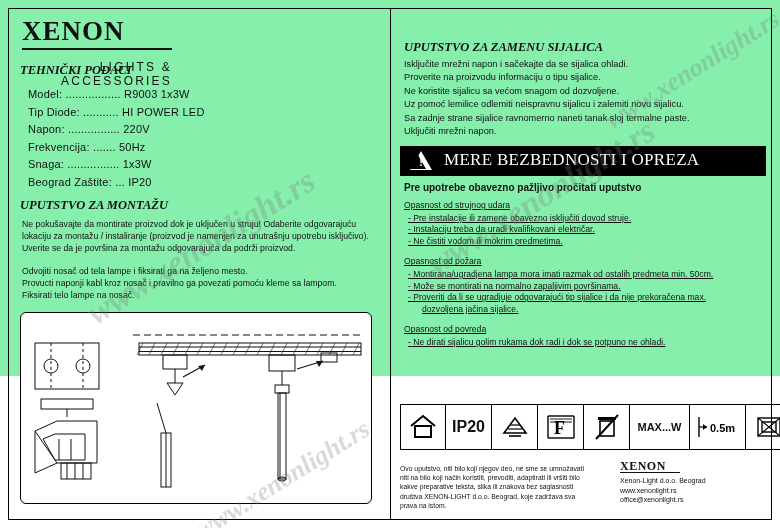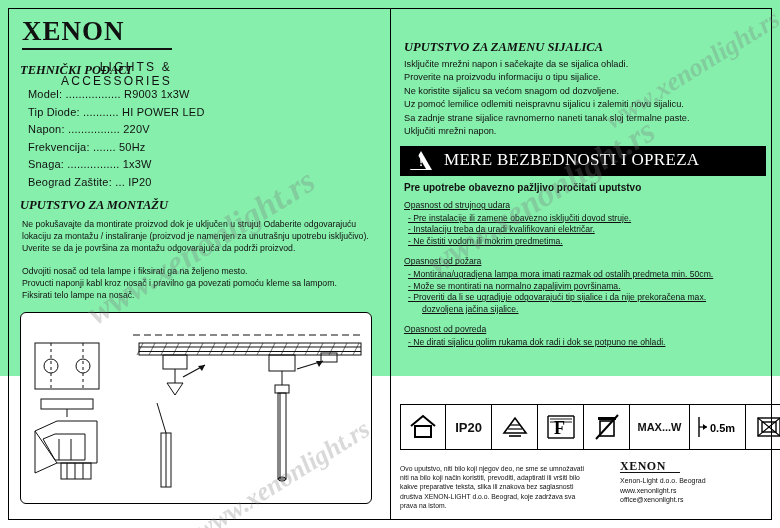--- a/index.html
+++ b/index.html
@@ -39,21 +39,21 @@
   .safety-sub{position:absolute;left:404px;top:182px;font-size:10px;font-weight:bold;}
   .safety-list{position:absolute;left:404px;top:200px;width:360px;font-size:8.6px;line-height:11.6px;text-decoration:underline;}
   .sl-group{margin-bottom:9px;}
   .sl-group .hd{margin-bottom:1px;}
   .sl-group .ln{padding-left:4px;}
   .sl-group .ln2{padding-left:18px;}
 
   .icon-row{position:absolute;left:400px;top:404px;width:366px;height:48px;}
   .ic{position:absolute;top:0;width:46px;height:46px;border:1.6px solid #000;box-sizing:border-box;display:flex;align-items:center;justify-content:center;}
   .ic svg{display:block;}
-  .ic-label{font-size:13px;font-weight:bold;font-family:"Liberation Sans",sans-serif;}
+  .ic-label{font-size:16px;font-weight:bold;font-family:"Liberation Sans",sans-serif;}
 
   .footer-left{position:absolute;left:400px;top:464px;width:190px;font-size:6.8px;line-height:9.2px;color:#111;}
   .footer-right{position:absolute;left:620px;top:462px;width:146px;font-size:7px;line-height:9.4px;color:#111;text-align:left;}
   .f-logo{font-family:"Liberation Serif",serif;font-weight:bold;font-size:12px;letter-spacing:.5px;}
   .f-rule{width:60px;height:1px;background:#111;margin:1px 0 3px 0;}
 
   
   .wm{position:absolute;pointer-events:none;color:rgba(120,120,120,.28);font-family:"Liberation Serif",serif;font-style:italic;white-space:nowrap;font-weight:bold;}
   .wm1{left:80px;top:300px;font-size:34px;transform:rotate(-32deg);transform-origin:left top;}
   .wm2{left:420px;top:250px;font-size:34px;transform:rotate(-32deg);transform-origin:left top;}

